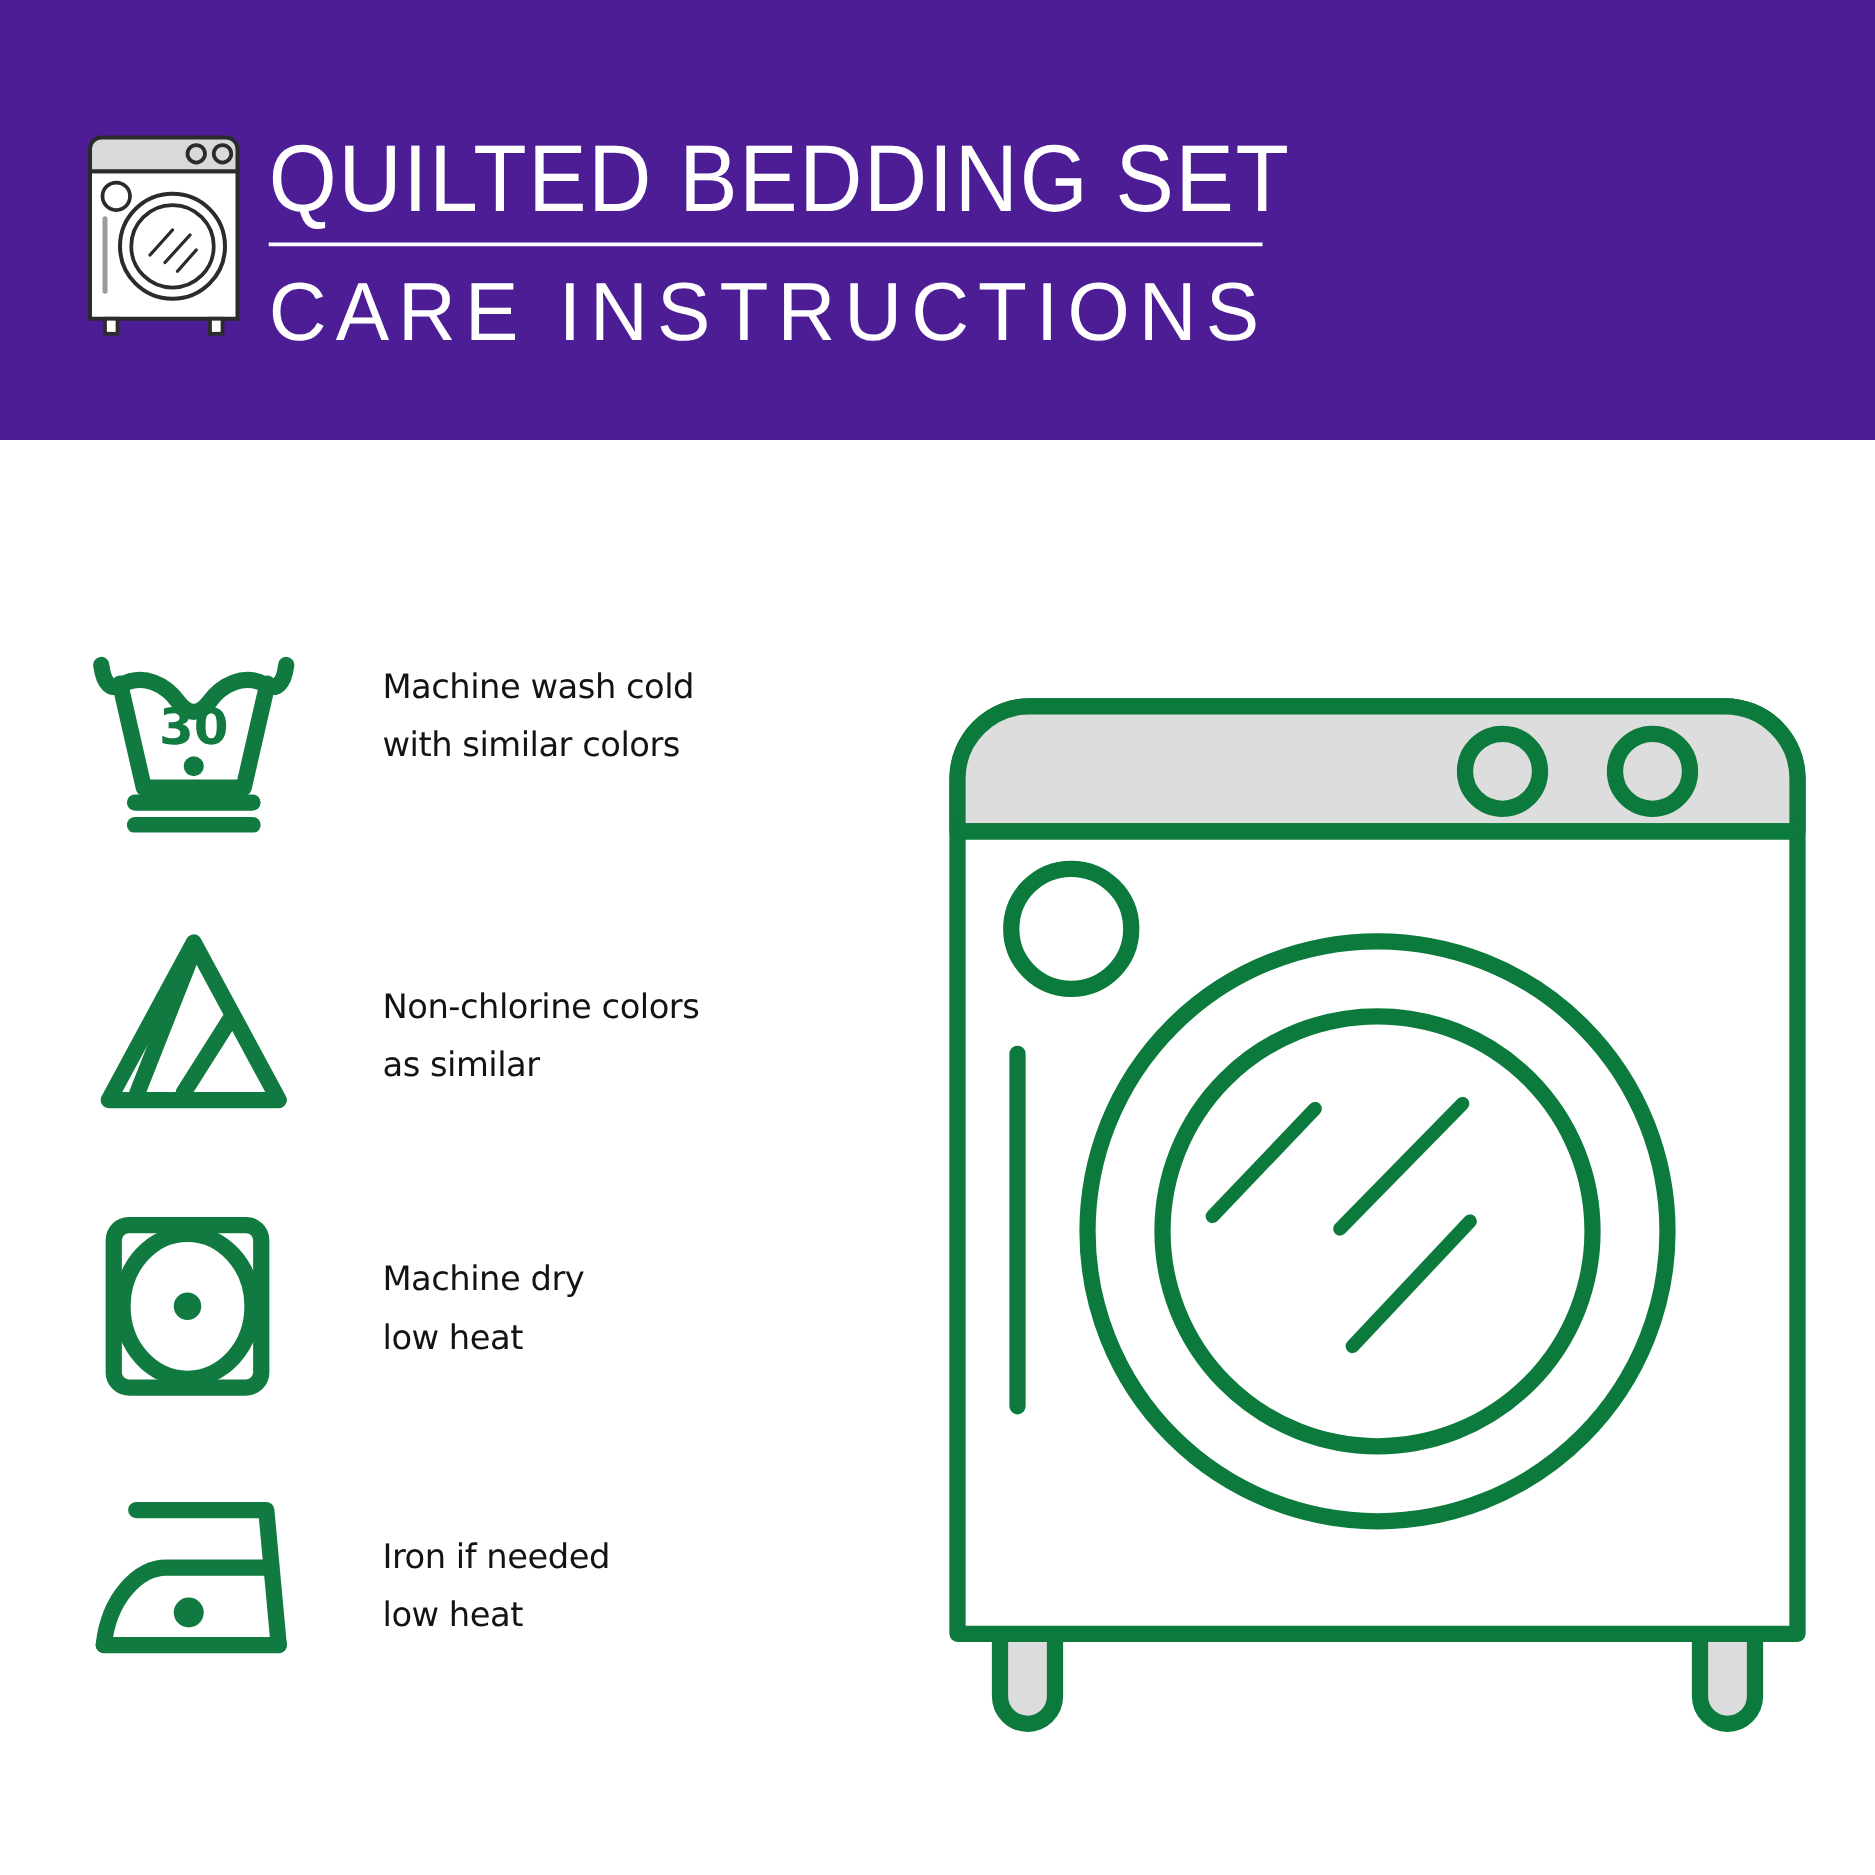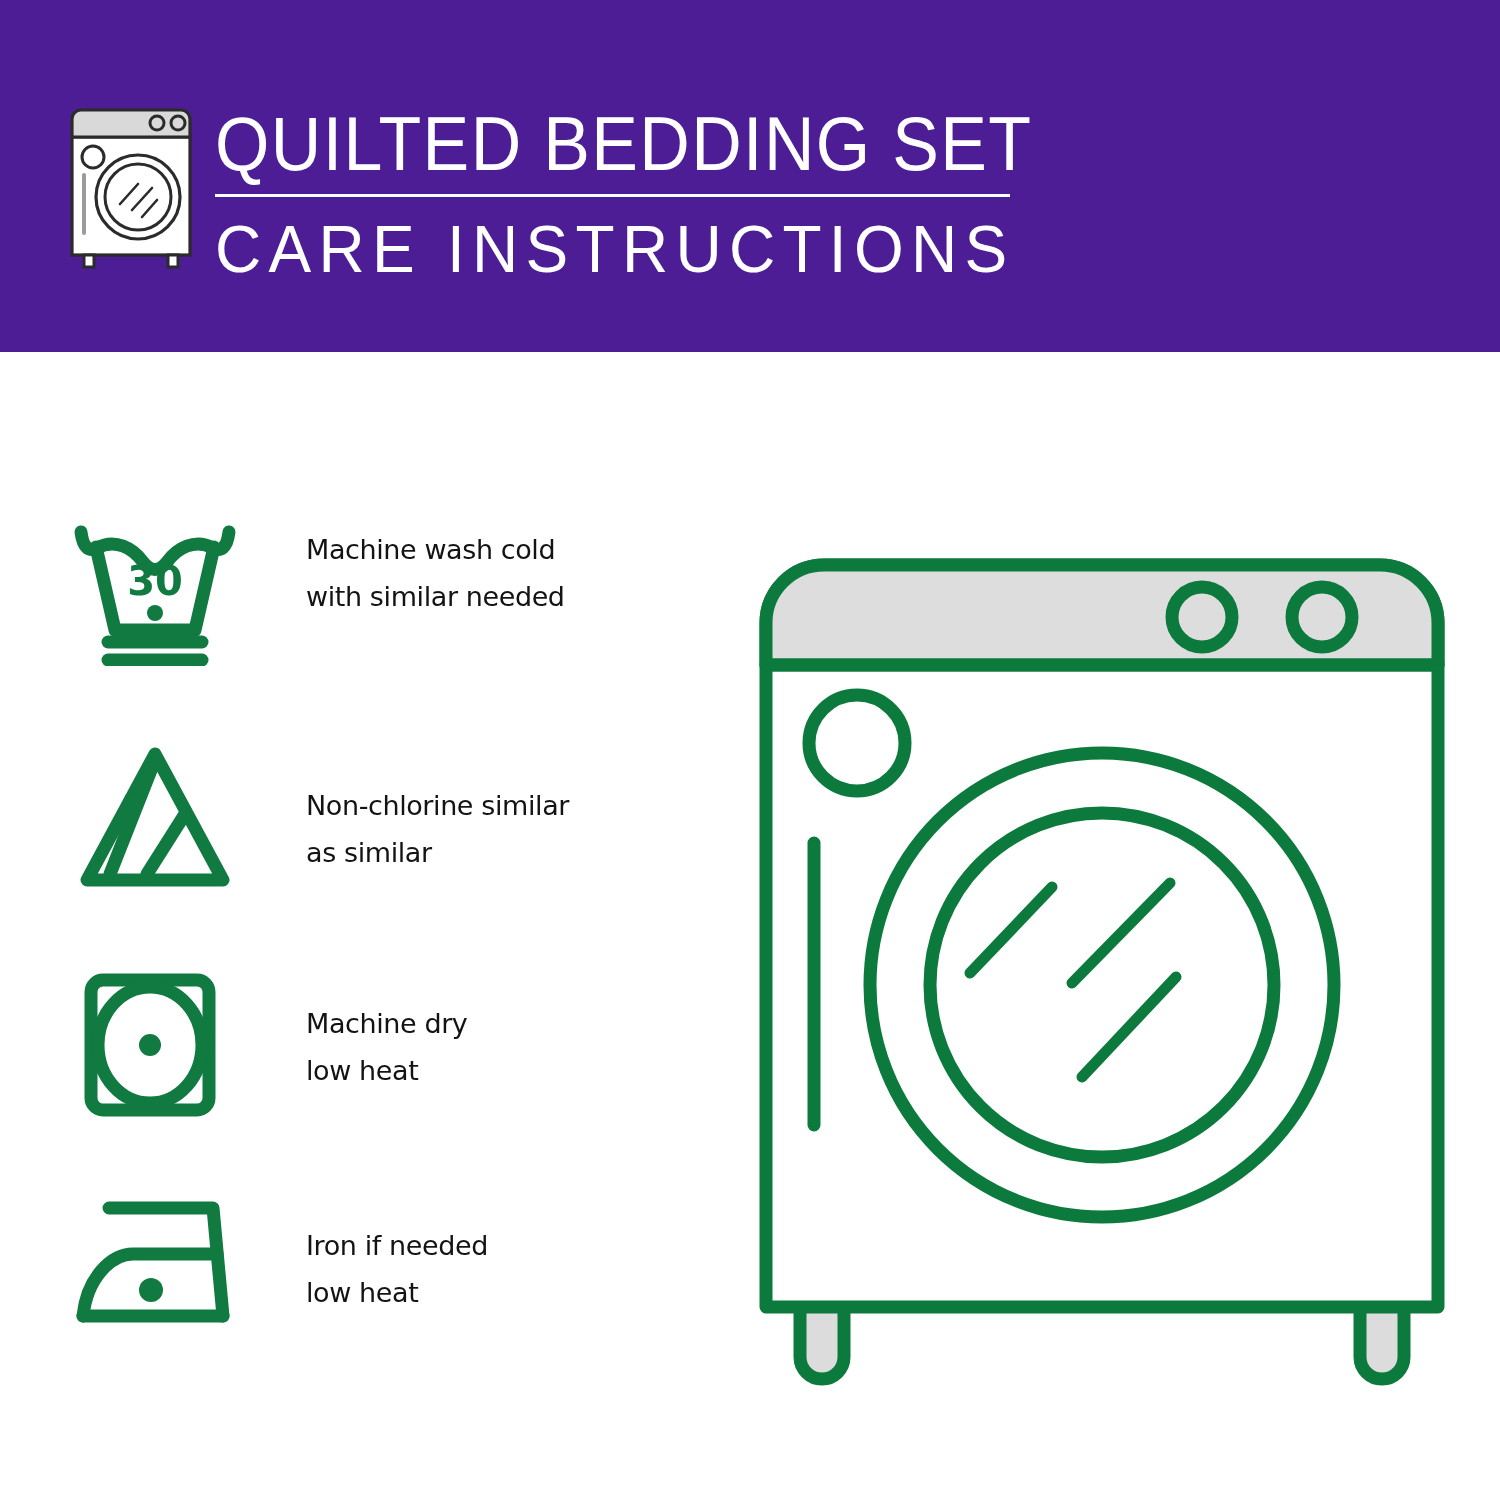--- a/index.html
+++ b/index.html
@@ -179,37 +179,37 @@
           <g stroke="#107a41" stroke-width="13" stroke-linecap="round">
             <line x1="37" y1="124" x2="131" y2="124"></line>
             <line x1="37" y1="142" x2="131" y2="142"></line>
           </g>
           <text x="84" y="77" text-anchor="middle" font-family="DejaVu Sans, sans-serif" font-size="40" font-weight="bold" fill="#107a41">30</text>
           <circle cx="84" cy="95" r="8" fill="#107a41"></circle>
         </svg>
       </div>
       <div class="care-text">
         <span class="ln">Machine wash cold</span>
-        <span class="ln">with similar needed</span>
+        <span class="ln">with similar colors</span>
       </div>
     </div>
 
     <div class="care-row" id="care-row-bleach">
       <div class="care-symbol">
         <svg width="160" height="150" viewBox="0 0 160 150" xmlns="http://www.w3.org/2000/svg">
           <g fill="none" stroke="#107a41" stroke-width="13" stroke-linecap="round" stroke-linejoin="round">
             <path d="M80 12 L148 138 L12 138 Z"></path>
             <line x1="56" y1="57" x2="56" y2="57"></line>
             <line x1="80" y1="18" x2="35" y2="132"></line>
             <line x1="110" y1="72" x2="72" y2="132"></line>
           </g>
         </svg>
       </div>
       <div class="care-text">
-        <span class="ln">Non-chlorine similar</span>
+        <span class="ln">Non-chlorine colors</span>
         <span class="ln">as similar</span>
       </div>
     </div>
 
     <div class="care-row" id="care-row-dry">
       <div class="care-symbol">
         <svg width="150" height="150" viewBox="0 0 150 150" xmlns="http://www.w3.org/2000/svg">
           <rect x="11" y="10" width="118" height="130" rx="12" ry="12" fill="none" stroke="#107a41" stroke-width="13"></rect>
           <ellipse cx="70" cy="75" rx="52" ry="58" fill="none" stroke="#107a41" stroke-width="13"></ellipse>
           <circle cx="70" cy="75" r="11" fill="#107a41"></circle>

